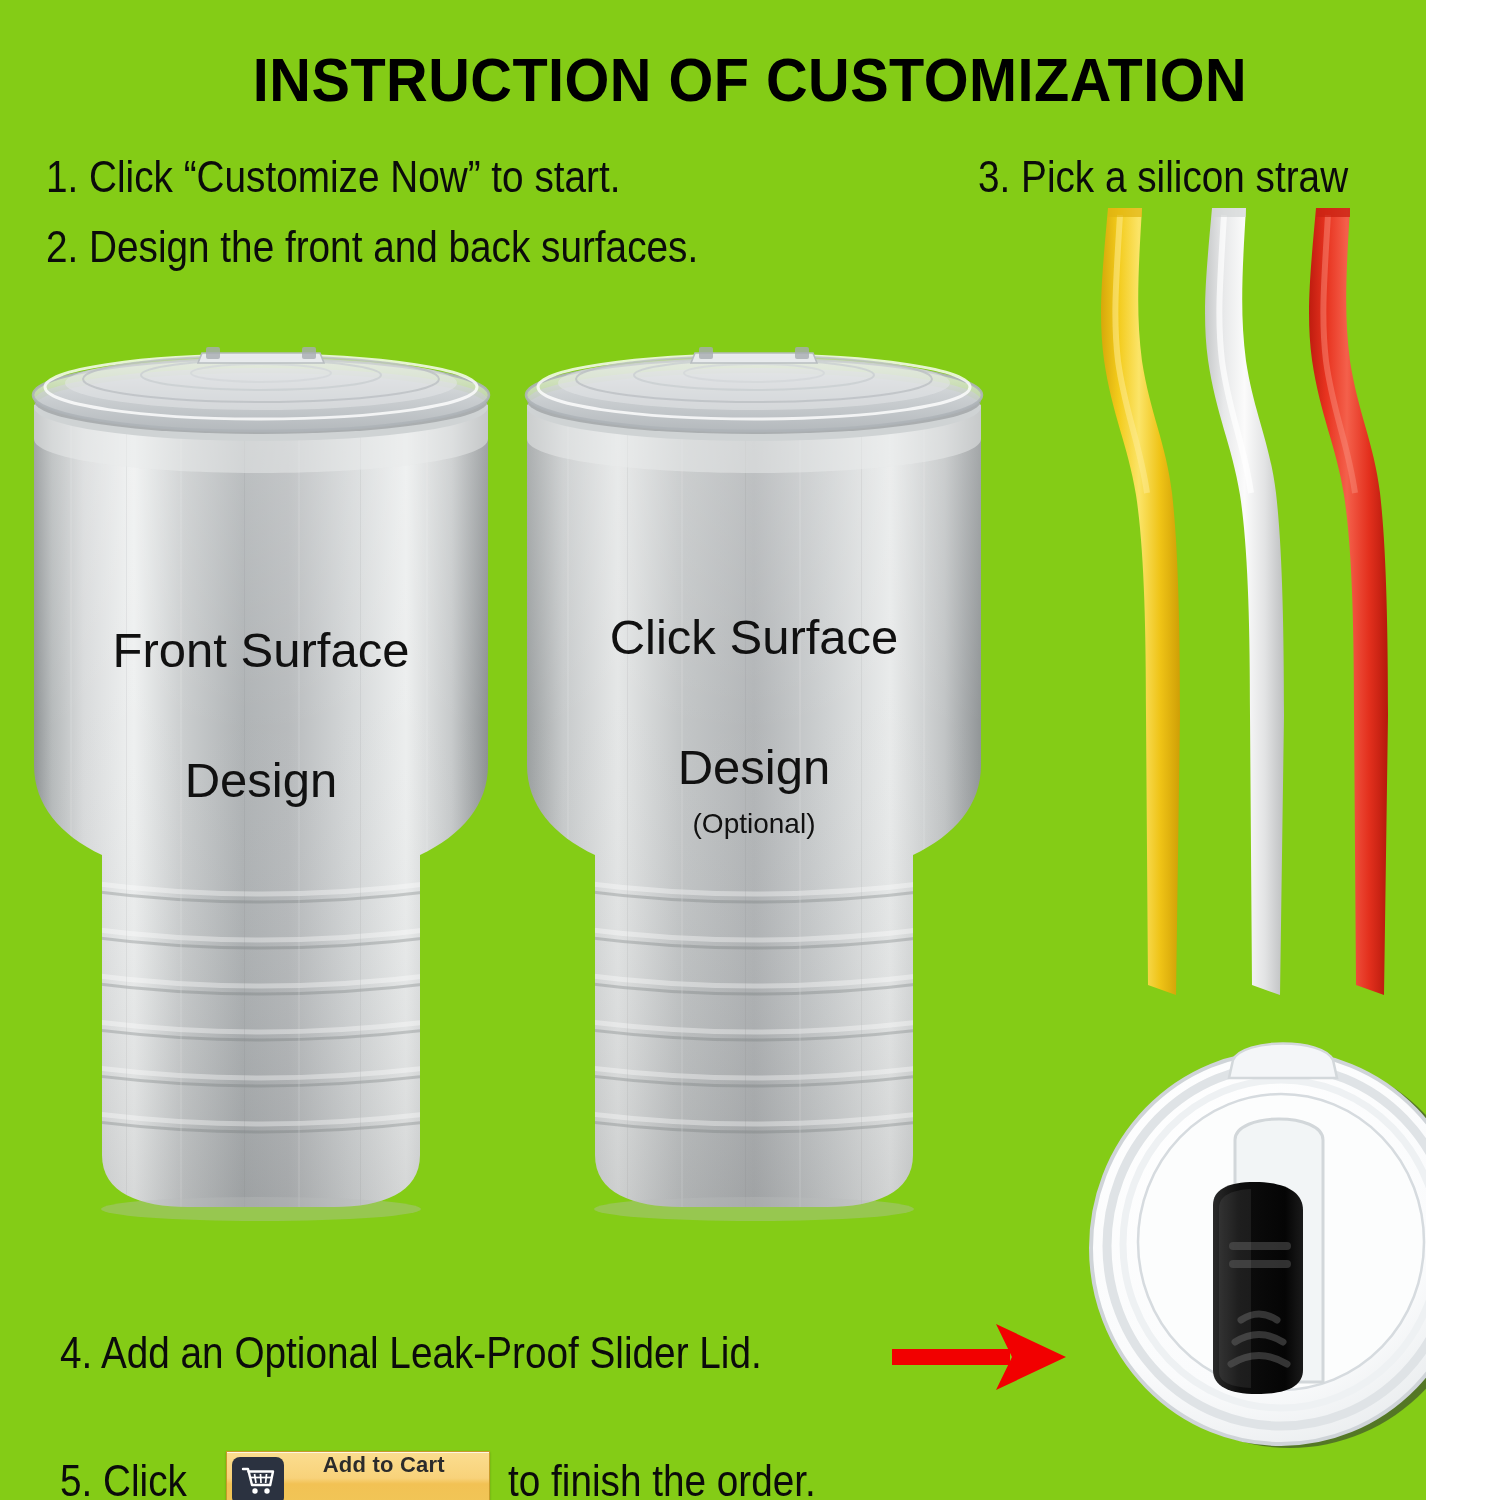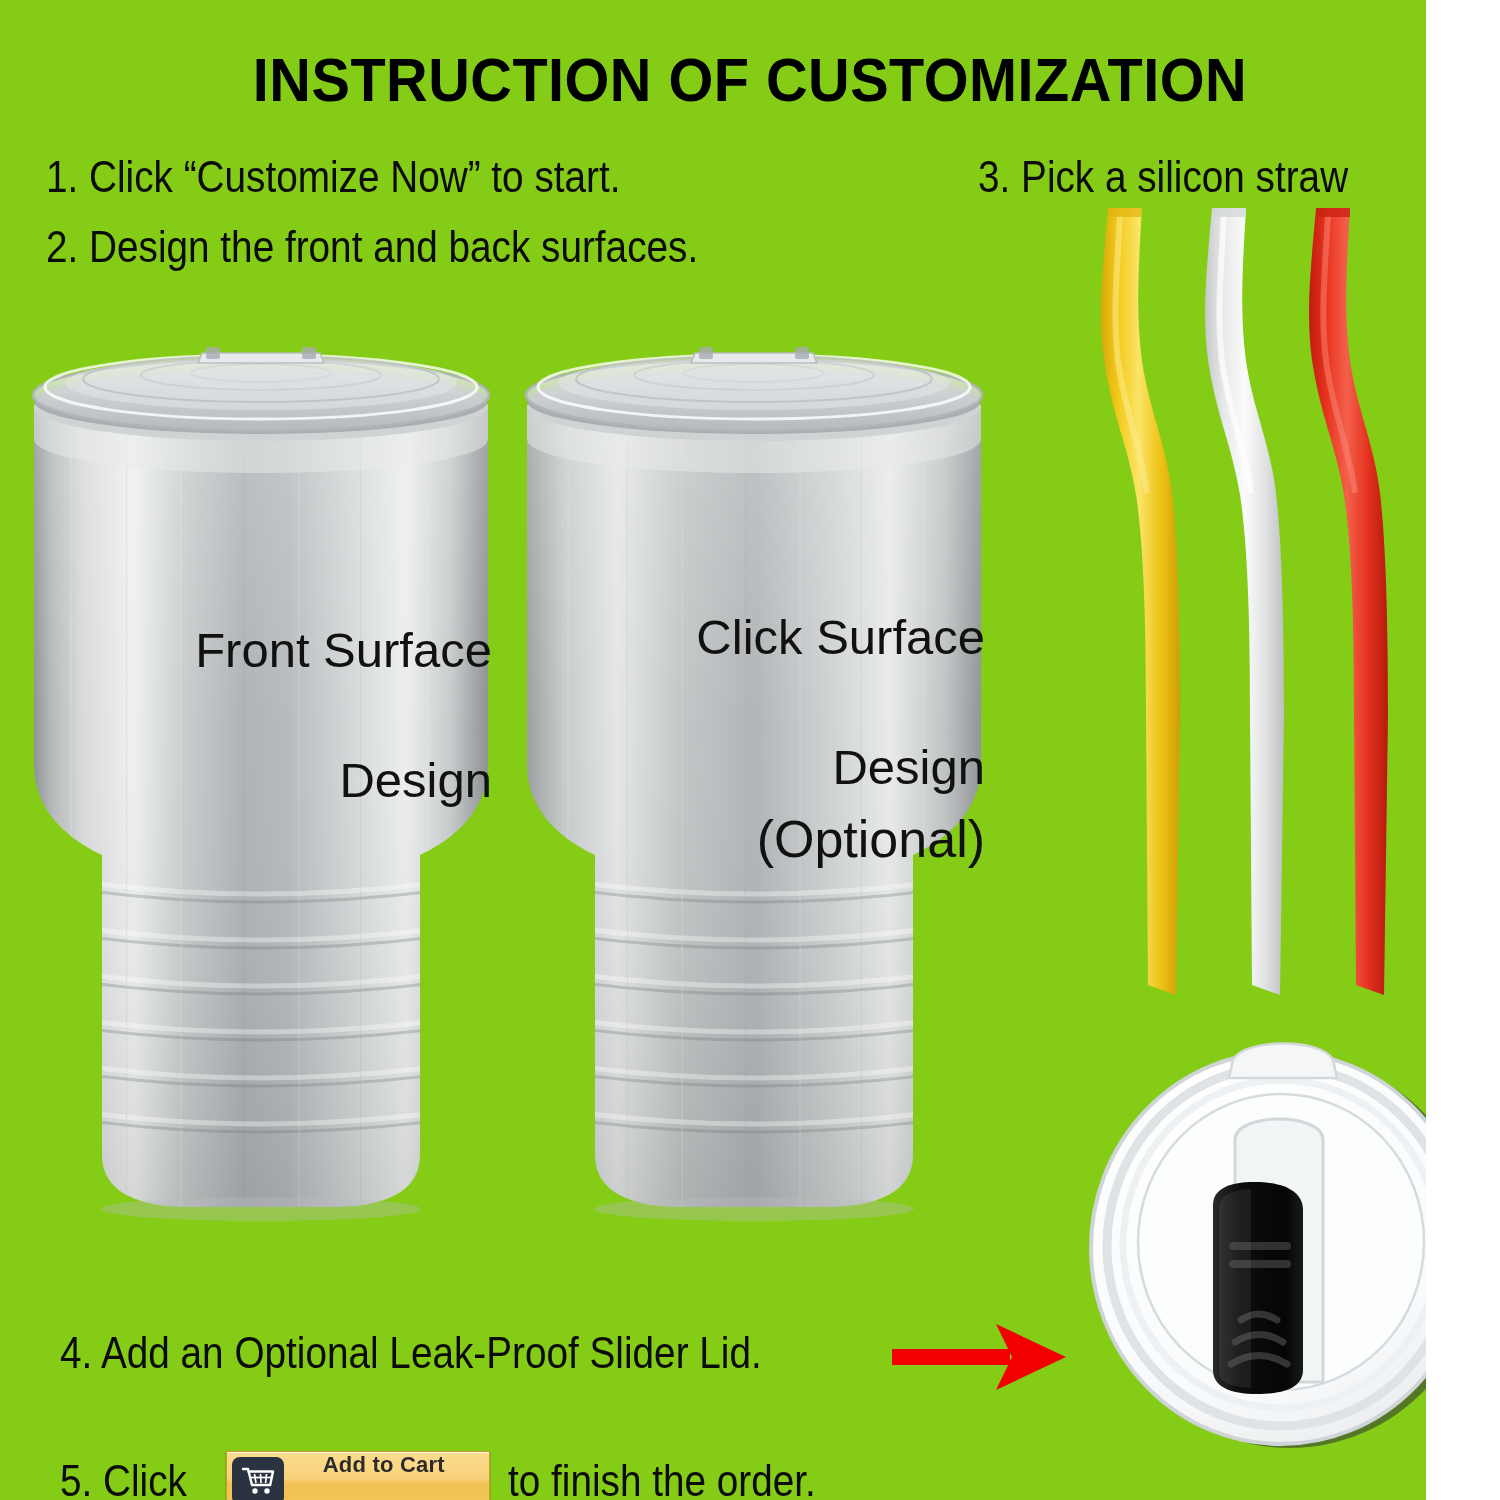--- a/index.html
+++ b/index.html
@@ -121,33 +121,33 @@
     position: absolute;
     width: 462px;
     height: 900px;
   }
   #tumbler-front { left: 30px;  top: 335px; }
   #tumbler-back  { left: 523px; top: 335px; }
 
   .tumbler-label {
     position: absolute;
     width: 100%;
-    text-align: right;
+    text-align: center;
     font-family: "Liberation Sans", sans-serif;
     font-size: 49px;
     color: #111111;
     line-height: 1.33;
     pointer-events: none;
     white-space: pre-line;
   }
   #front-label { top: 218px; }
   #back-label  { top: 205px; }
   .opt-line {
     display: block;
-    font-size: 52px;
+    font-size: 28px;
     margin-top: 4px;
   }
 
   
   #straws {
     position: absolute;
     left: 1080px;
     top: 195px;
     width: 400px;
     height: 820px;

